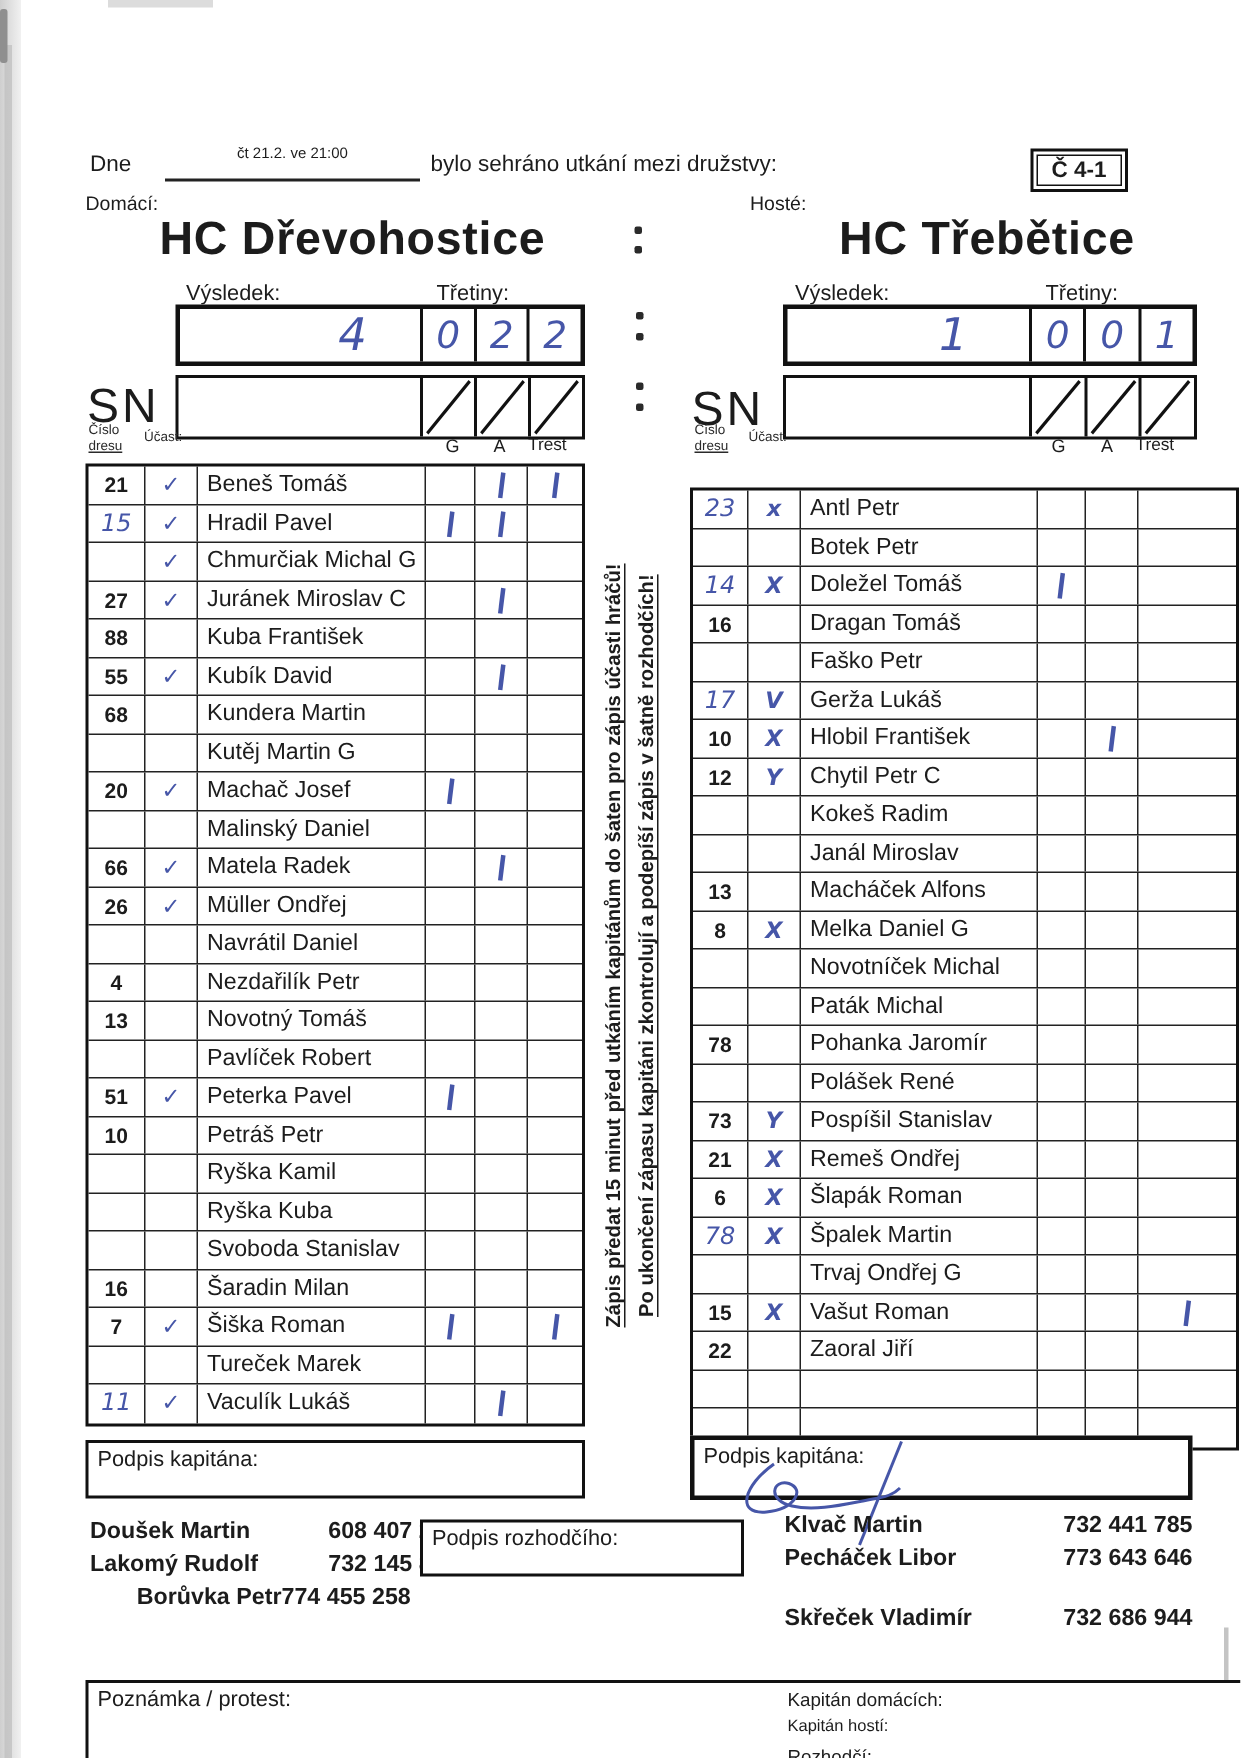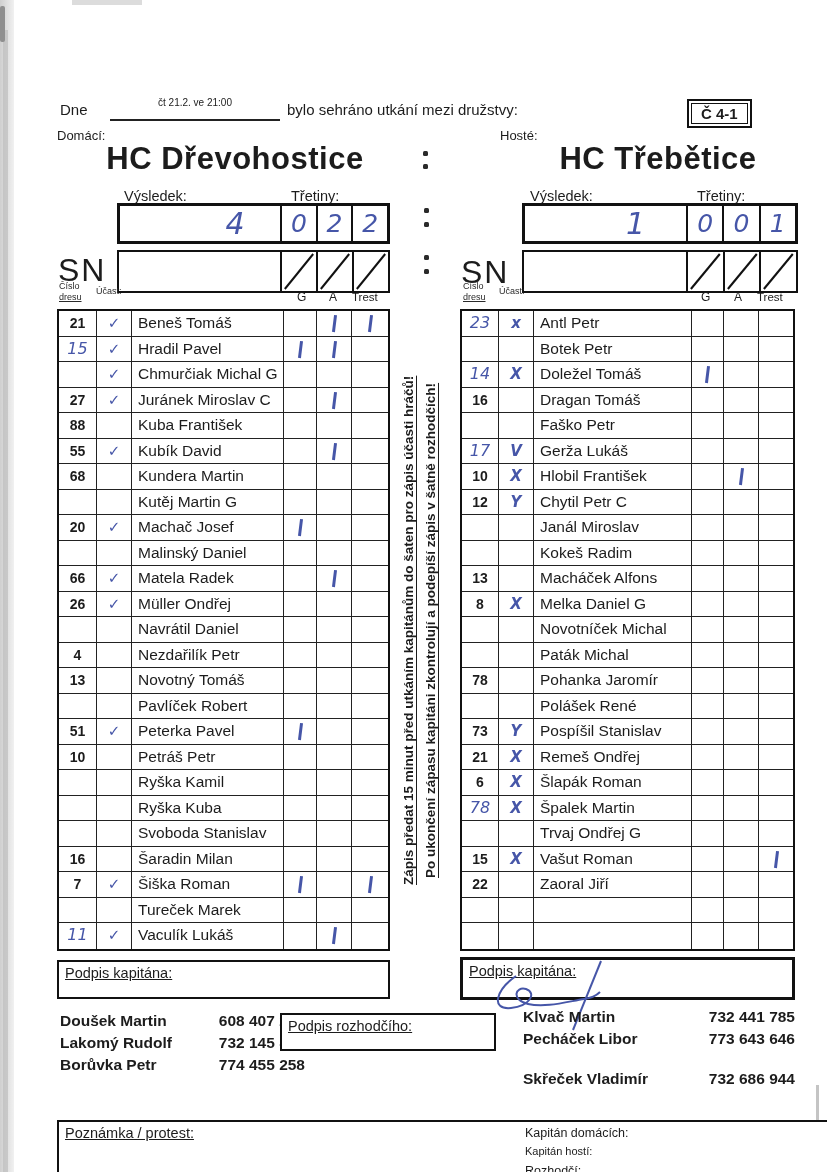--- a/index.html
+++ b/index.html
@@ -67,21 +67,21 @@
   .tally{ display:inline-block; width:2.5px; height:17px; background:#4656a8;
           transform:rotate(7deg); margin-top:4px; vertical-align:top;}
 
   
   .vnote{ writing-mode:vertical-rl; transform:rotate(180deg);
     height:640px; font-weight:bold; font-size:13.5px; text-decoration:underline;
     white-space:nowrap; text-align:center; }
 
   
   .boxed{ border:2.5px solid #111; background:#fff; }
-  .box-label{ position:absolute; left:6px; top:3px; font-size:14.5px;text-decoration:underline; }
+  .box-label{ position:absolute; left:6px; top:3px; font-size:14.5px; }
   .contact-row{ display:flex; justify-content:space-between; font-size:15.5px; font-weight:bold; }
 </style>
 </head>
 <body>
 
 <div class="page">
 
   <div class="abs edge-strip"></div>
   <div class="abs edge-line"></div>
   <div class="abs corner-blob"></div>
@@ -366,21 +366,21 @@
       </div>
       <div class="row">
         <div class="cell c-num hw">11</div>
         <div class="cell c-mark"><span class="hw check">✓</span></div>
         <div class="cell c-name">Vaculík Lukáš</div>
         <div class="cell c-stat c-g"></div>
         <div class="cell c-stat c-a"><span class="tally"></span></div>
         <div class="cell c-stat c-t"></div>
       </div>
     </div>
-  <div id="away-roster" class="abs roster r-away" style="left:460px;top:309px;width:335px;">
+  <div id="away-roster" class="abs roster r-away" style="left:460px;top:325px;width:366px;">
       <div class="row">
         <div class="cell c-num hw">23</div>
         <div class="cell c-mark"><span class="hw xmark">x</span></div>
         <div class="cell c-name">Antl Petr</div>
         <div class="cell c-stat c-g"></div>
         <div class="cell c-stat c-a"></div>
         <div class="cell c-stat c-t"></div>
       </div>
       <div class="row">
         <div class="cell c-num"></div>
@@ -434,29 +434,29 @@
         <div class="cell c-num">12</div>
         <div class="cell c-mark"><span class="hw xmark">Y</span></div>
         <div class="cell c-name">Chytil Petr C</div>
         <div class="cell c-stat c-g"></div>
         <div class="cell c-stat c-a"></div>
         <div class="cell c-stat c-t"></div>
       </div>
       <div class="row">
         <div class="cell c-num"></div>
         <div class="cell c-mark"></div>
+        <div class="cell c-name">Kokeš Radim</div>
+        <div class="cell c-stat c-g"></div>
+        <div class="cell c-stat c-a"></div>
+        <div class="cell c-stat c-t"></div>
+      </div>
+      <div class="row">
+        <div class="cell c-num"></div>
+        <div class="cell c-mark"></div>
         <div class="cell c-name">Janál Miroslav</div>
-        <div class="cell c-stat c-g"></div>
-        <div class="cell c-stat c-a"></div>
-        <div class="cell c-stat c-t"></div>
-      </div>
-      <div class="row">
-        <div class="cell c-num"></div>
-        <div class="cell c-mark"></div>
-        <div class="cell c-name">Kokeš Radim</div>
         <div class="cell c-stat c-g"></div>
         <div class="cell c-stat c-a"></div>
         <div class="cell c-stat c-t"></div>
       </div>
       <div class="row">
         <div class="cell c-num">13</div>
         <div class="cell c-mark"></div>
         <div class="cell c-name">Macháček Alfons</div>
         <div class="cell c-stat c-g"></div>
         <div class="cell c-stat c-a"></div>
@@ -592,21 +592,21 @@
 
   <div class="abs" style="left:60px;top:1012px;width:245px;">
     <div class="contact-row">
       <span>Doušek Martin</span>
       <span>608 407 231</span>
     </div>
     <div class="contact-row" style="margin-top:4px;">
       <span>Lakomý Rudolf</span>
       <span>732 145 895</span>
     </div>
-    <div class="contact-row" style="margin-top:4px;">
+    <div class="contact-row" style="margin-top:4px;justify-content:center;">
       <span>Borůvka Petr</span>
       <span>774 455 258</span>
     </div>
   </div>
 
   <div class="abs boxed" style="left:280px;top:1013px;width:216px;height:38px;border-width:2px;">
     <div class="box-label">Podpis rozhodčího:</div>
   </div>
 
   <div class="abs" style="left:523px;top:1008px;width:272px;">

